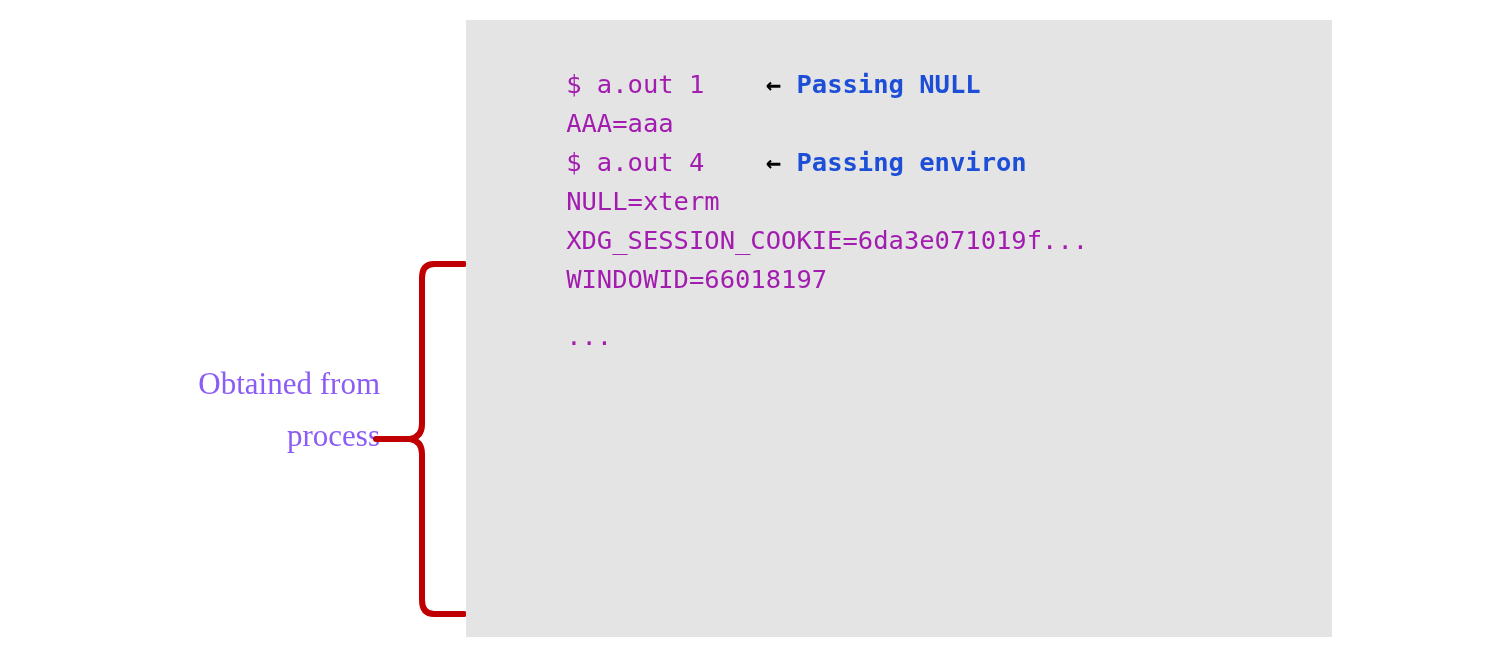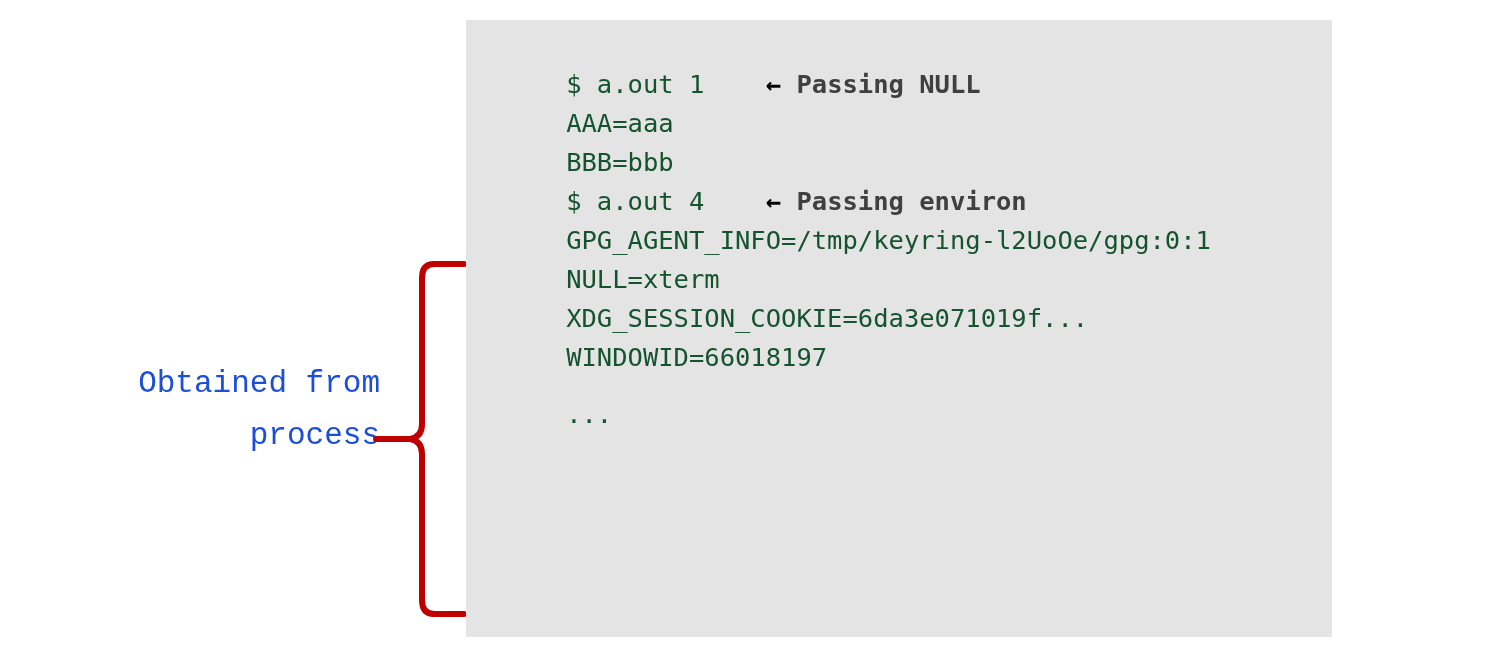--- a/index.html
+++ b/index.html
@@ -30,45 +30,45 @@
   .term-line {
     font-family: "DejaVu Sans Mono", "Liberation Mono", monospace;
     font-size: 25.5px;
     line-height: 39px;
     color: #1b1b1b;
     white-space: pre;
     letter-spacing: 0px;
     height: 39px;
   }
   .term-line .cmd {
-    color: #14532d;
+    color: #a21caf;
   }
   .term-line .annot {
     font-weight: bold;
-    color: #404040;
+    color: #1d4ed8;
   }
   .term-line .arrow {
     font-weight: bold;
     color: #000000;
   }
   .blank-line {
     height: 18px;
   }
 
   
   #caption {
     position: absolute;
     left: 8px;
     top: 358px;
     width: 372px;
     text-align: right;
-    font-family: Liberation Mono, monospace;
+    font-family: Liberation Serif, serif;
     font-size: 31px;
     line-height: 52px;
-    color: #1d4ed8;
+    color: #8b5cf6;
   }
   #caption div { white-space: nowrap; }
 
   
   #brace {
     position: absolute;
     left: 372px;
     top: 258px;
     width: 96px;
     height: 362px;
@@ -94,32 +94,26 @@
 
     <div class="term-line">
       <span class="cmd">$ a.out 1</span><span class="arrow">    ←</span> <span class="annot">Passing NULL</span>
     </div>
 
 
     <div class="term-line">
       <span class="cmd">AAA=aaa</span>
     </div>
 
-    <div class="term-line">
-      <span class="cmd">BBB=bbb</span>
-    </div>
 
     <div class="term-line">
       <span class="cmd">$ a.out 4</span><span class="arrow">    ←</span> <span class="annot">Passing environ</span>
     </div>
 
 
-    <div class="term-line">
-      <span class="cmd">GPG_AGENT_INFO=/tmp/keyring-l2UoOe/gpg:0:1</span>
-    </div>
 
     <div class="term-line">
       <span class="cmd">NULL=xterm</span>
     </div>
 
 
     <div class="term-line">
       <span class="cmd">XDG_SESSION_COOKIE=6da3e071019f...</span>
     </div>
 

